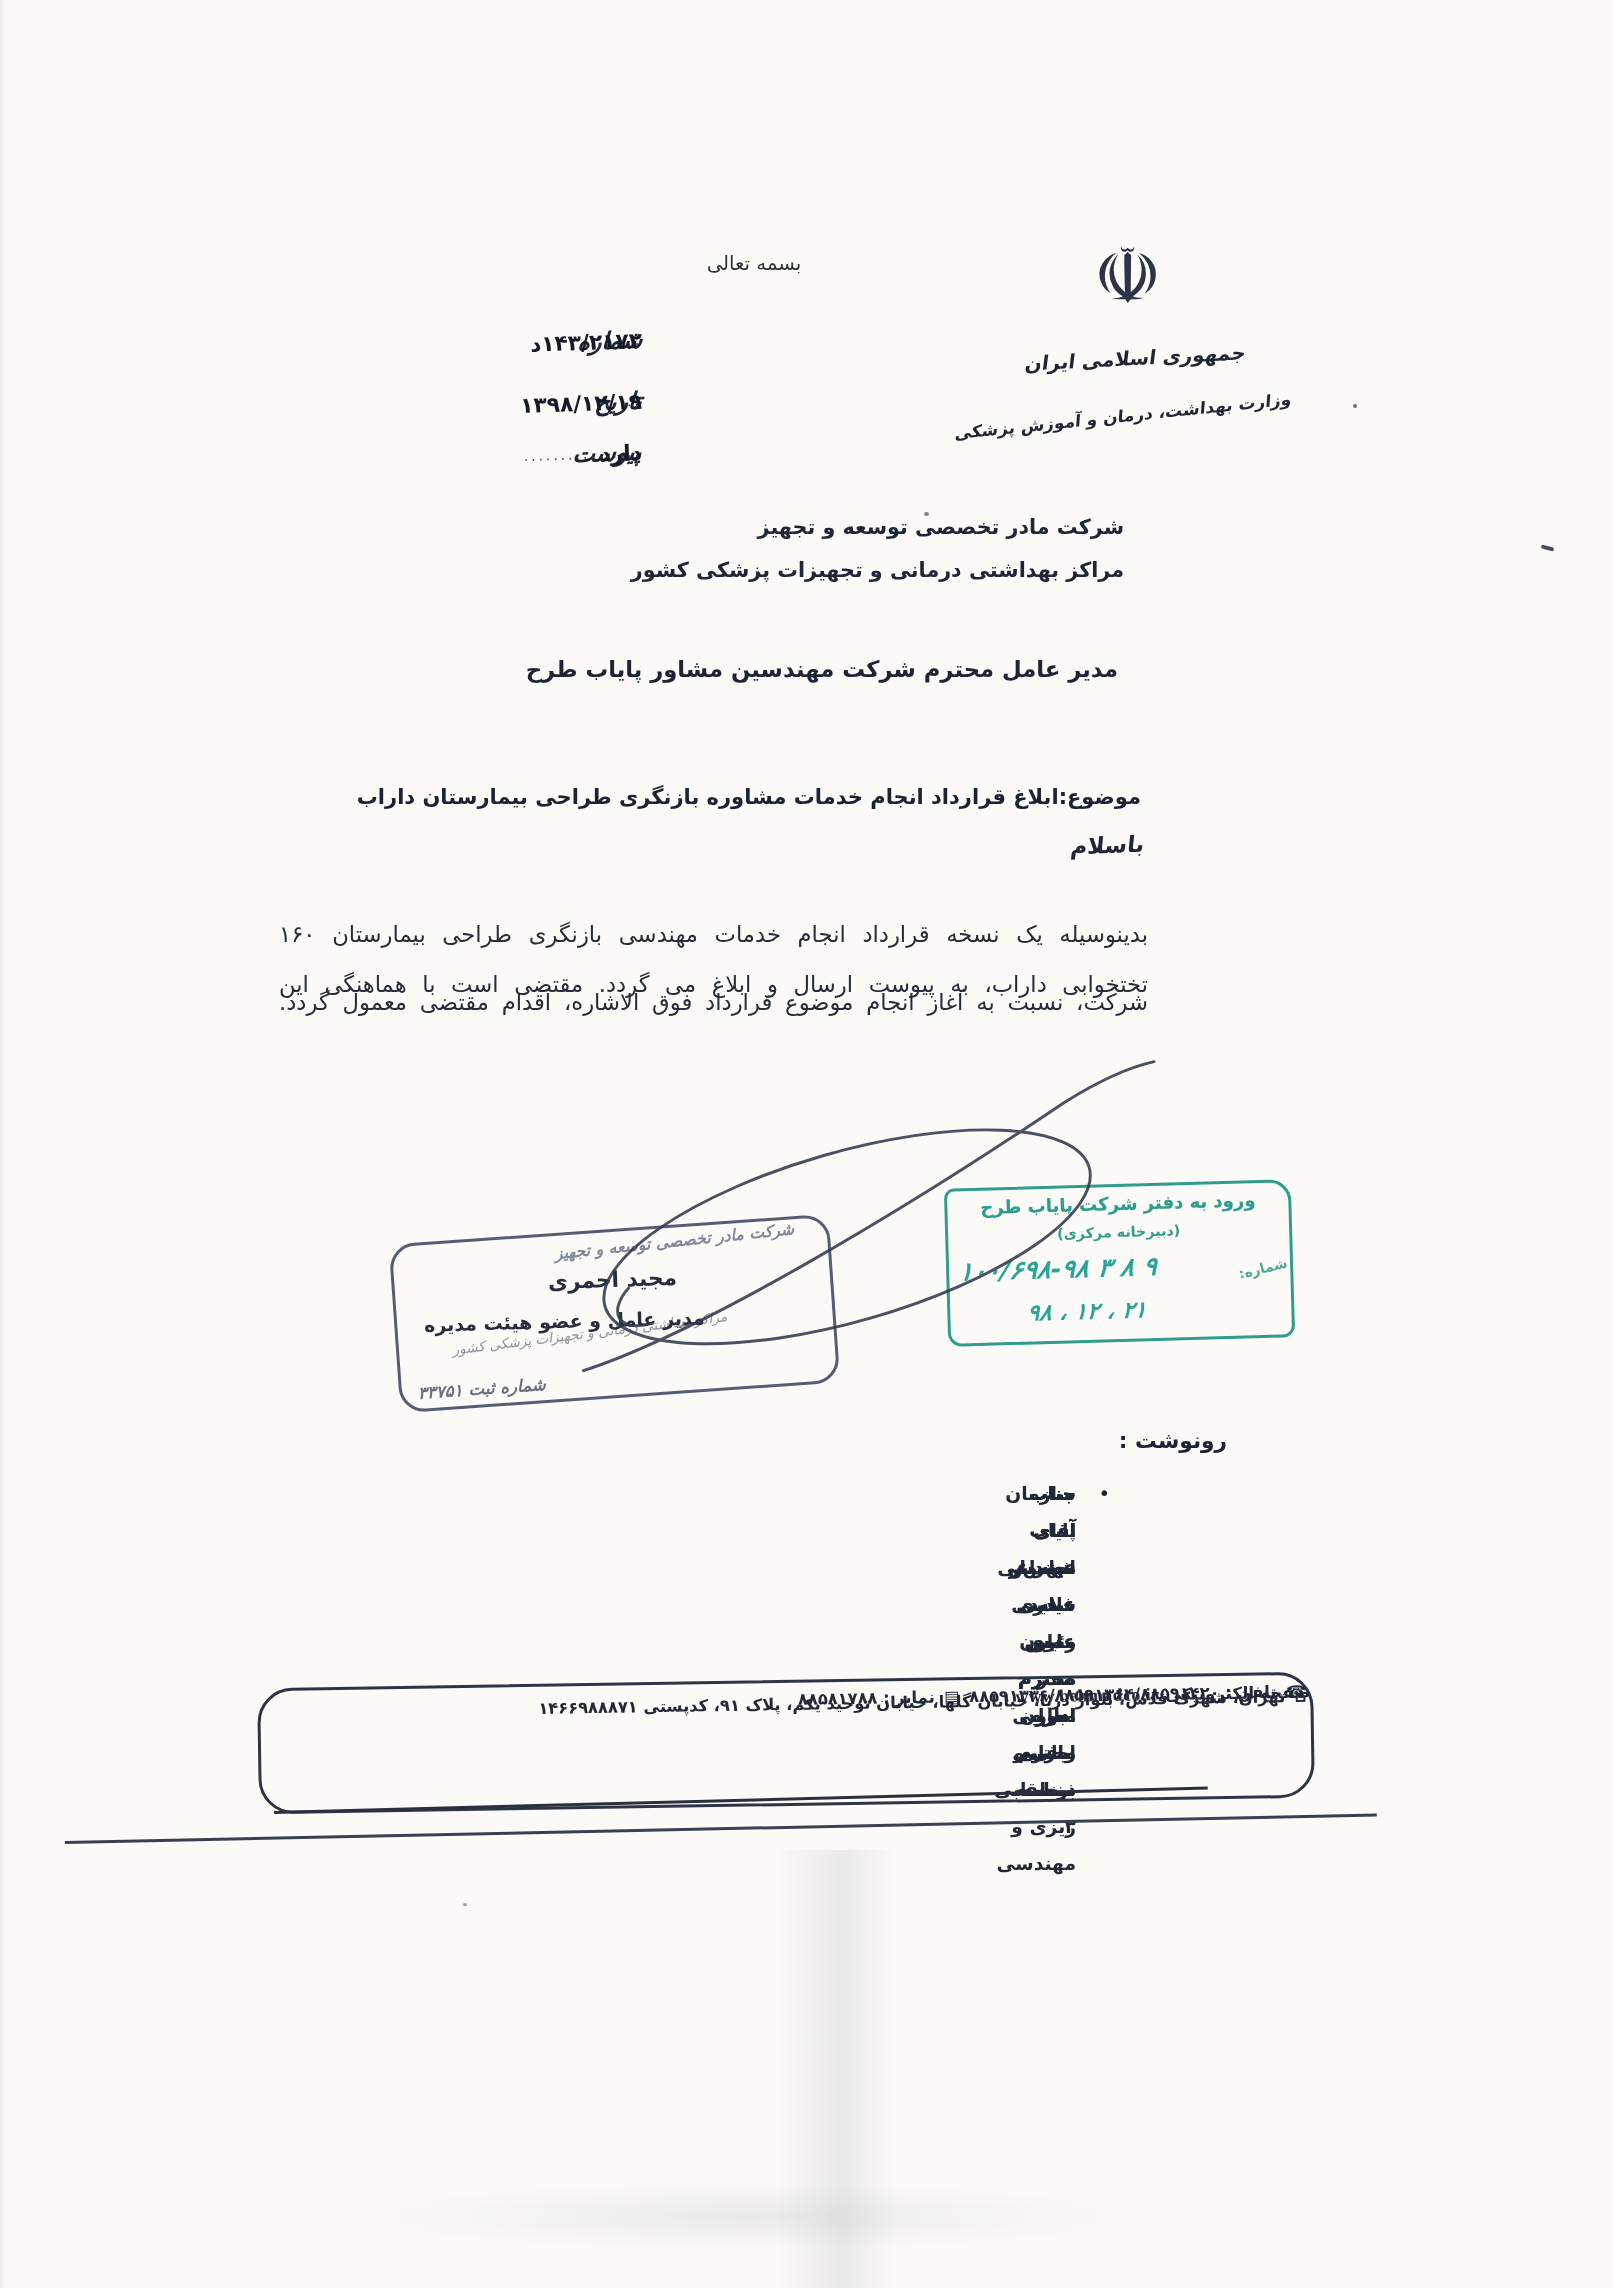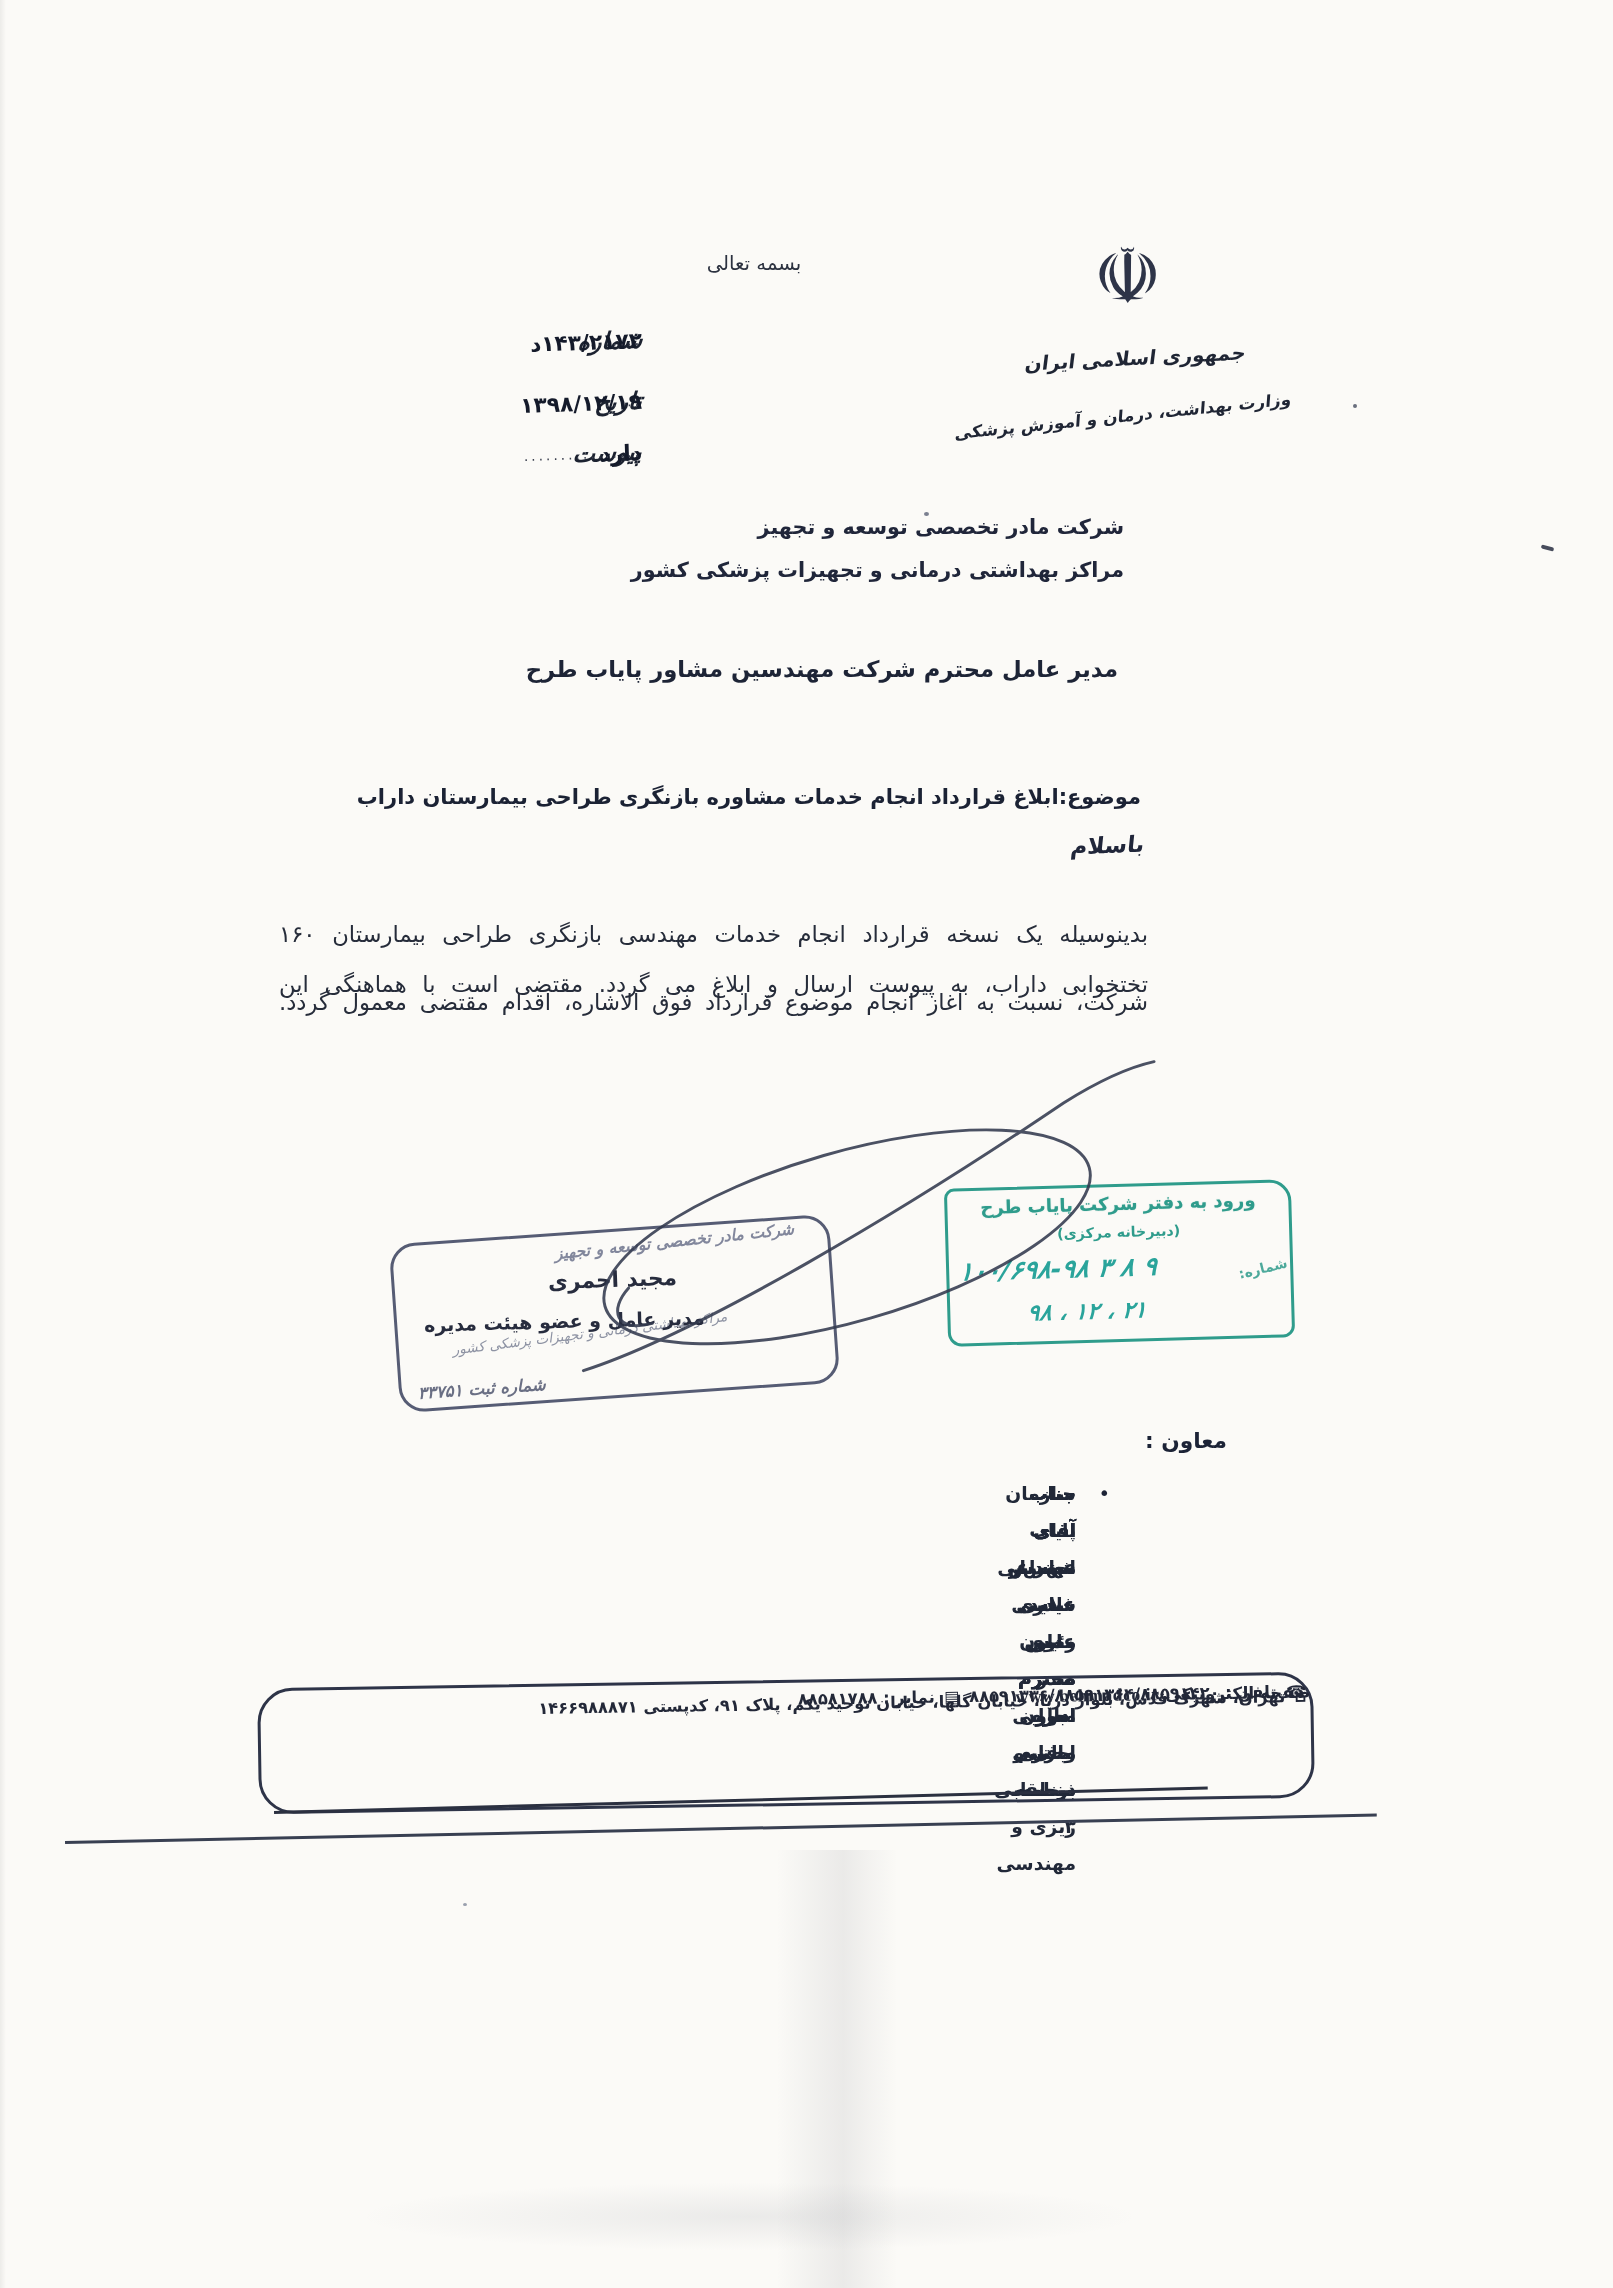--- a/index.html
+++ b/index.html
@@ -137,21 +137,21 @@
   </svg>
 
   <div class="stamp-green">
     <div class="e1 nowrap">ورود به دفتر شرکت پایاب طرح</div>
     <div class="e2">(دبیرخانه مرکزی)</div>
     <div class="elbl">شماره:</div>
     <div class="enum">۱۰۰/۶۹۸-۹۸ ۳ ۸ ۹</div>
     <div class="edate">۹۸ ، ۱۲ ، ۲۱</div>
   </div>
 
-  <div class="cc-label">معاون :</div>
+  <div class="cc-label">رونوشت :</div>
   <div class="cc-bullet">•</div>
   <div class="cc-items">
     <div>جناب آقای شهریار حیدری مدیر محترم امور مالی و ذیحسابی</div>
     <div>جناب آقای مهندس سعید علوی صدر معاون محترم برنامه ریزی و مهندسی</div>
     <div>جناب آقای مهندس عباسی معاون محترم اجرایی و فنی</div>
     <div>جناب آقای عباس غلامی رئیس محترم اداره اجرایی منطقه ۳</div>
     <div>سازمان پایاب اجتماعی</div>
   </div>
 
   <div class="footer-box">

